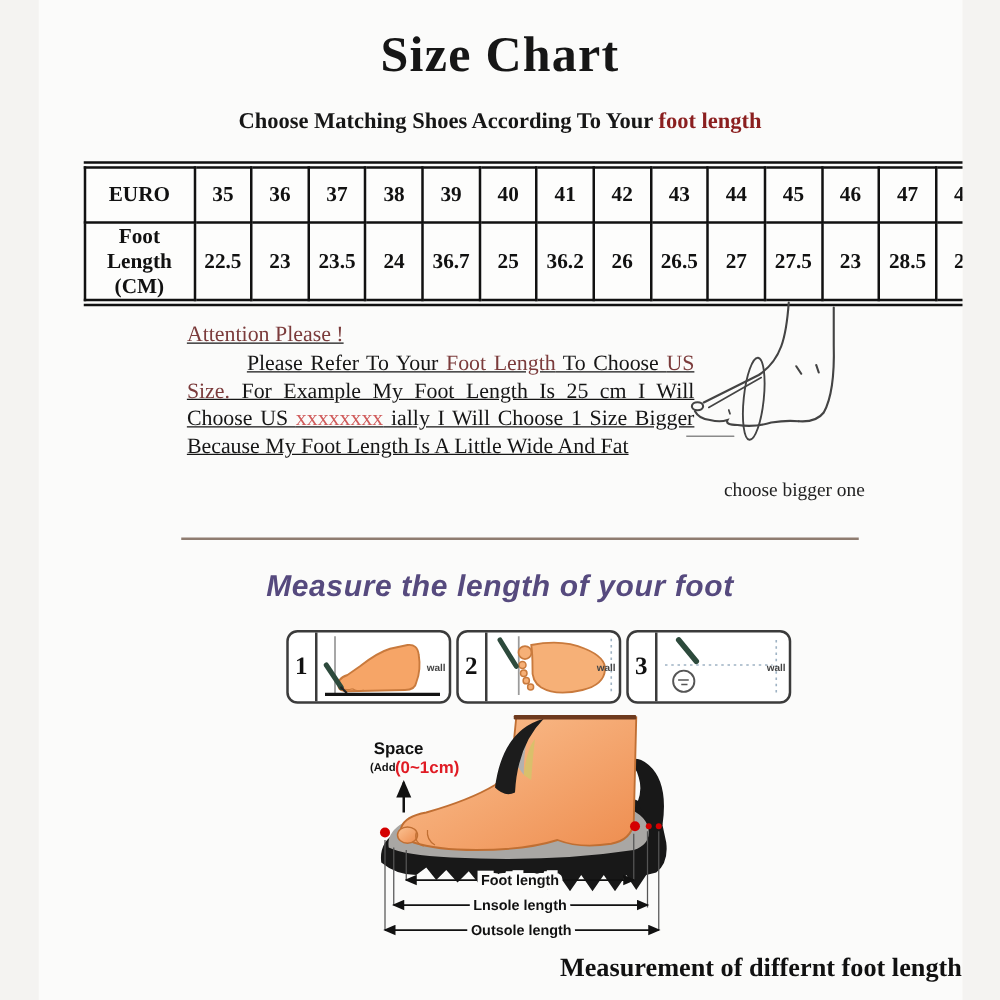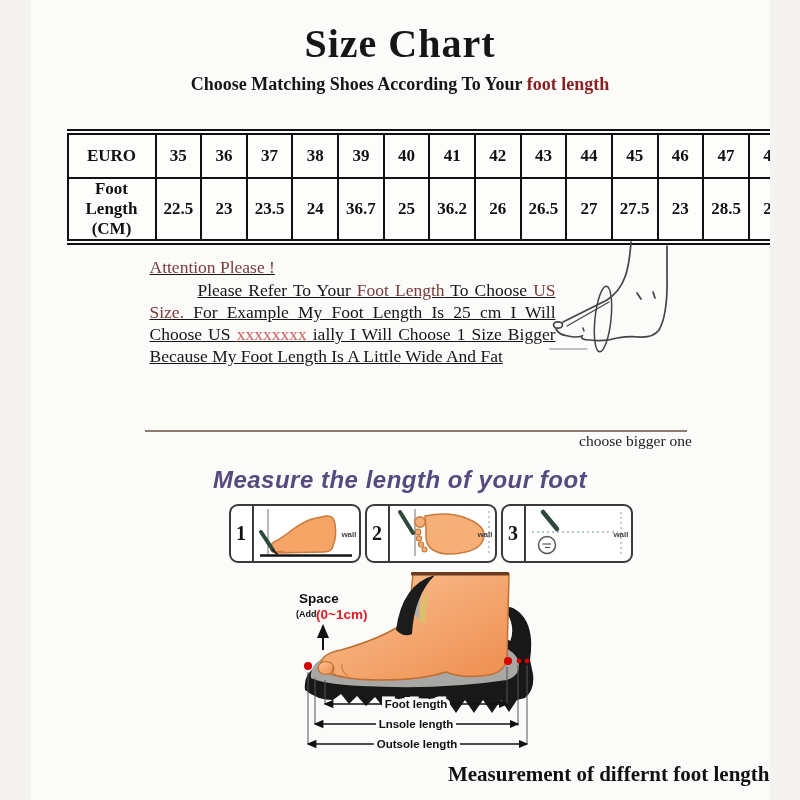--- a/index.html
+++ b/index.html
@@ -1,21 +1,21 @@
 <!DOCTYPE html>
 <html><head>
 <meta charset="utf-8">
 <style>
   html,body{margin:0;padding:0;}
   body{background:#f4f3f1;font-family:"Liberation Serif",serif;}
   .canvas{position:relative;width:739px;height:800px;background:#fbfbfa;overflow:hidden;margin:0 auto;}
 
   .page-title{position:absolute;top:20px;left:0;width:100%;text-align:center;
     font-size:40px;font-weight:bold;color:#161616;letter-spacing:1px;}
-  .subtitle{position:absolute;top:74px;left:0;width:100%;text-align:center;
+  .subtitle{position:absolute;top:86px;left:0;width:100%;text-align:center;
     font-size:18px;font-weight:bold;color:#161616;}
   .subtitle .hl{color:#8b1f1f;}
 
   .table-wrap{position:absolute;top:129px;left:36px;width:729px;
     border-top:2px solid #111;border-bottom:2px solid #111;padding:2px 0;}
   table.size{border-collapse:collapse;width:100%;table-layout:fixed;padding-left:21px;}
   table.size td,table.size th{border:2px solid #111;text-align:center;vertical-align:middle;
     font-size:17px;font-weight:bold;color:#111;padding:0;background:#fdfdfc;}
   table.size col.hdr{width:88px;}
   tr.r-euro td,tr.r-euro th{height:42px;}
@@ -24,25 +24,25 @@
 
   .attention{position:absolute;left:119px;top:256px;width:406px;
     font-size:17.5px;line-height:22px;color:#161616;text-decoration:underline;}
   .attention .head{color:#7b3b3b;margin-bottom:1px;}
   .attention p{margin:0;text-align:justify;text-indent:48px;}
   .seg-maroon{color:#7b3b3b;}
   .seg-red{color:#d05c5c;}
 
   .foot-sketch{position:absolute;left:518px;top:236px;}
   .bigger-note{position:absolute;left:543px;top:383px;width:124px;text-align:center;
-    font-size:15.5px;color:#222;line-height:1.3;margin-top:48px;}
+    font-size:15.5px;color:#222;line-height:1.3;}
 
   .divider{position:absolute;left:114px;top:430px;width:542px;height:2px;background:#8f7c70;}
 
-  .measure-heading{position:absolute;top:466px;left:0;width:100%;text-align:center;
+  .measure-heading{position:absolute;top:456px;left:0;width:100%;text-align:center;
     font-family:"Liberation Sans",sans-serif;font-style:italic;font-weight:bold;
     font-size:24px;color:#564a7e;letter-spacing:.5px;}
 
   .steps{position:absolute;left:198px;top:504px;display:flex;gap:4px;}
   .step-box{position:relative;width:132px;height:59px;background:#fff;
     border:2.5px solid #3b3b3b;border-radius:9px;box-sizing:border-box;display:flex;}
   .step-num{width:21px;border-right:2px solid #3b3b3b;display:flex;align-items:center;
     justify-content:center;font-weight:bold;font-size:20px;color:#111;}
   .step-art{flex:1;position:relative;}
   .wall-label{position:absolute;right:2px;top:50%;transform:translateY(-50%);

